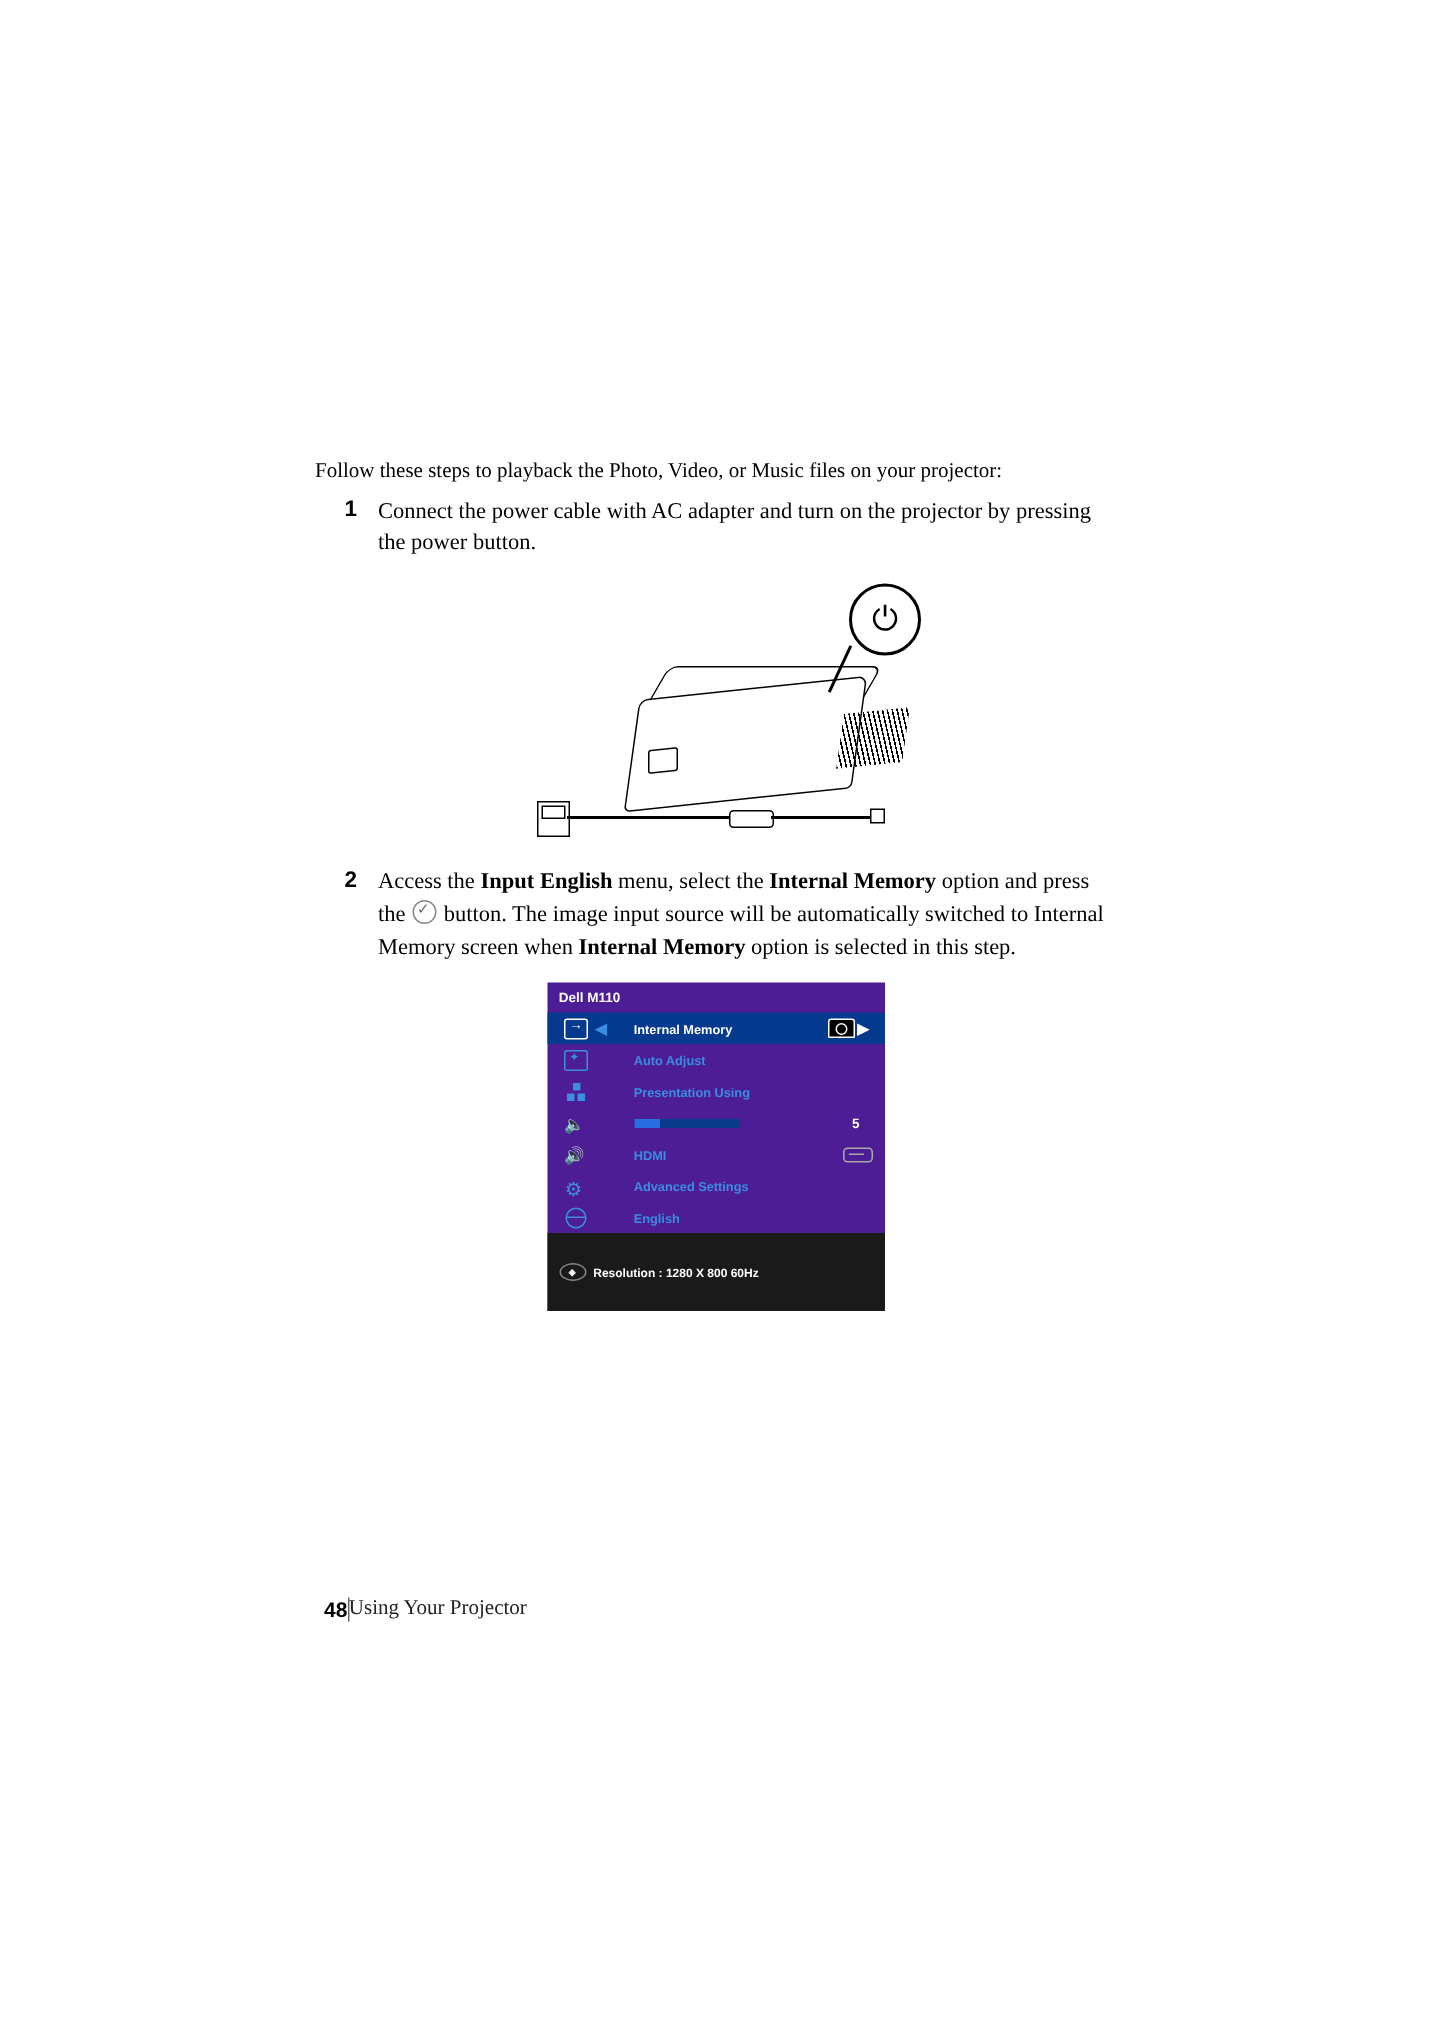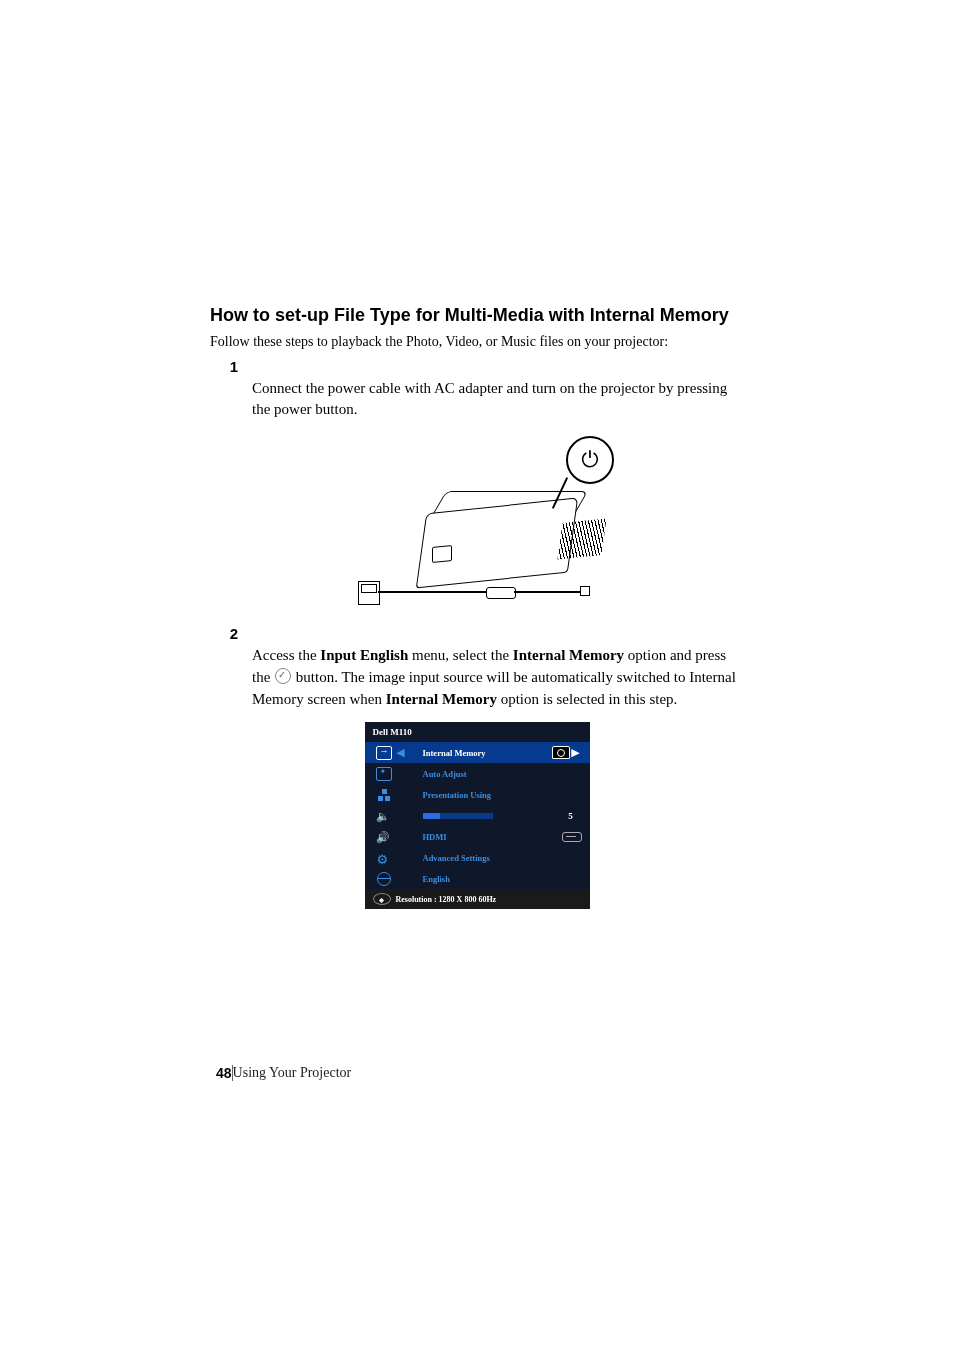--- a/index.html
+++ b/index.html
@@ -45,21 +45,20 @@
     font-family: Arial, Helvetica, sans-serif;
     font-weight: bold;
     font-size: 15px;
     min-width: 10px;
     text-align: right;
   }
   ol.steps .step-text {
     font-size: 15px;
     line-height: 1.45;
     flex: 1;
-    margin-top: 20px;
   }
   .bold { font-weight: bold; }
   .check-btn {
     display: inline-block;
     width: 14px;
     height: 14px;
     border: 1px solid #888;
     border-radius: 50%;
     vertical-align: -2px;
     position: relative;
@@ -173,23 +172,23 @@
     position: absolute;
     left: 158px; top: 160px;
     width: 66px; height: 1.5px;
     background: #000;
   }
 
   
   .osd {
     width: 225px;
     margin: 12px auto 0 auto;
-    background: #0f172a;
+    background: #4c1d95;
     color: #fff;
-    font-family: Liberation Serif, serif;
+    font-family: Liberation Sans, sans-serif;
     font-size: 9px;
   }
   .osd-title {
     padding: 5px 8px 5px 8px;
     font-weight: bold;
     font-size: 9px;
   }
   .osd-row {
     display: flex;
     align-items: center;
@@ -262,21 +261,21 @@
   }
   .osd-hdmi::after {
     content: "";
     position: absolute;
     width: 10px; height: 1px;
     background: #aaa;
     left: 3px; top: 3px;
   }
   .osd-footer {
     background: #1a1a1a;
-    padding: 4px 8px;
+    padding: 20px 8px;
     font-size: 8px;
     color: #fff;
     font-weight: bold;
     display: flex;
     align-items: center;
     gap: 5px;
   }
   .osd-footer-oval {
     display: inline-flex;
     width: 16px; height: 10px;
@@ -327,21 +326,20 @@
   .footer .ft {
     font-family: Georgia, serif;
     font-size: 14px;
     color: #222;
   }
 </style>
 </head>
 <body>
 
 <div class="page">
-  <h3 class="section-heading">How to set-up File Type for Multi-Media with Internal Memory</h3>
   <p class="intro">Follow these steps to playback the Photo, Video, or Music files on your projector:</p>
 
   <ol class="steps" id="steps">
       <li>
         <span class="num">1</span>
         <span class="step-text">Connect the power cable with AC adapter and turn on the projector by pressing the power button.</span>
       </li>
       <div class="projector-figure" id="figure-1">
     <div class="pj-top"></div>
     <div class="pj-body"></div>

